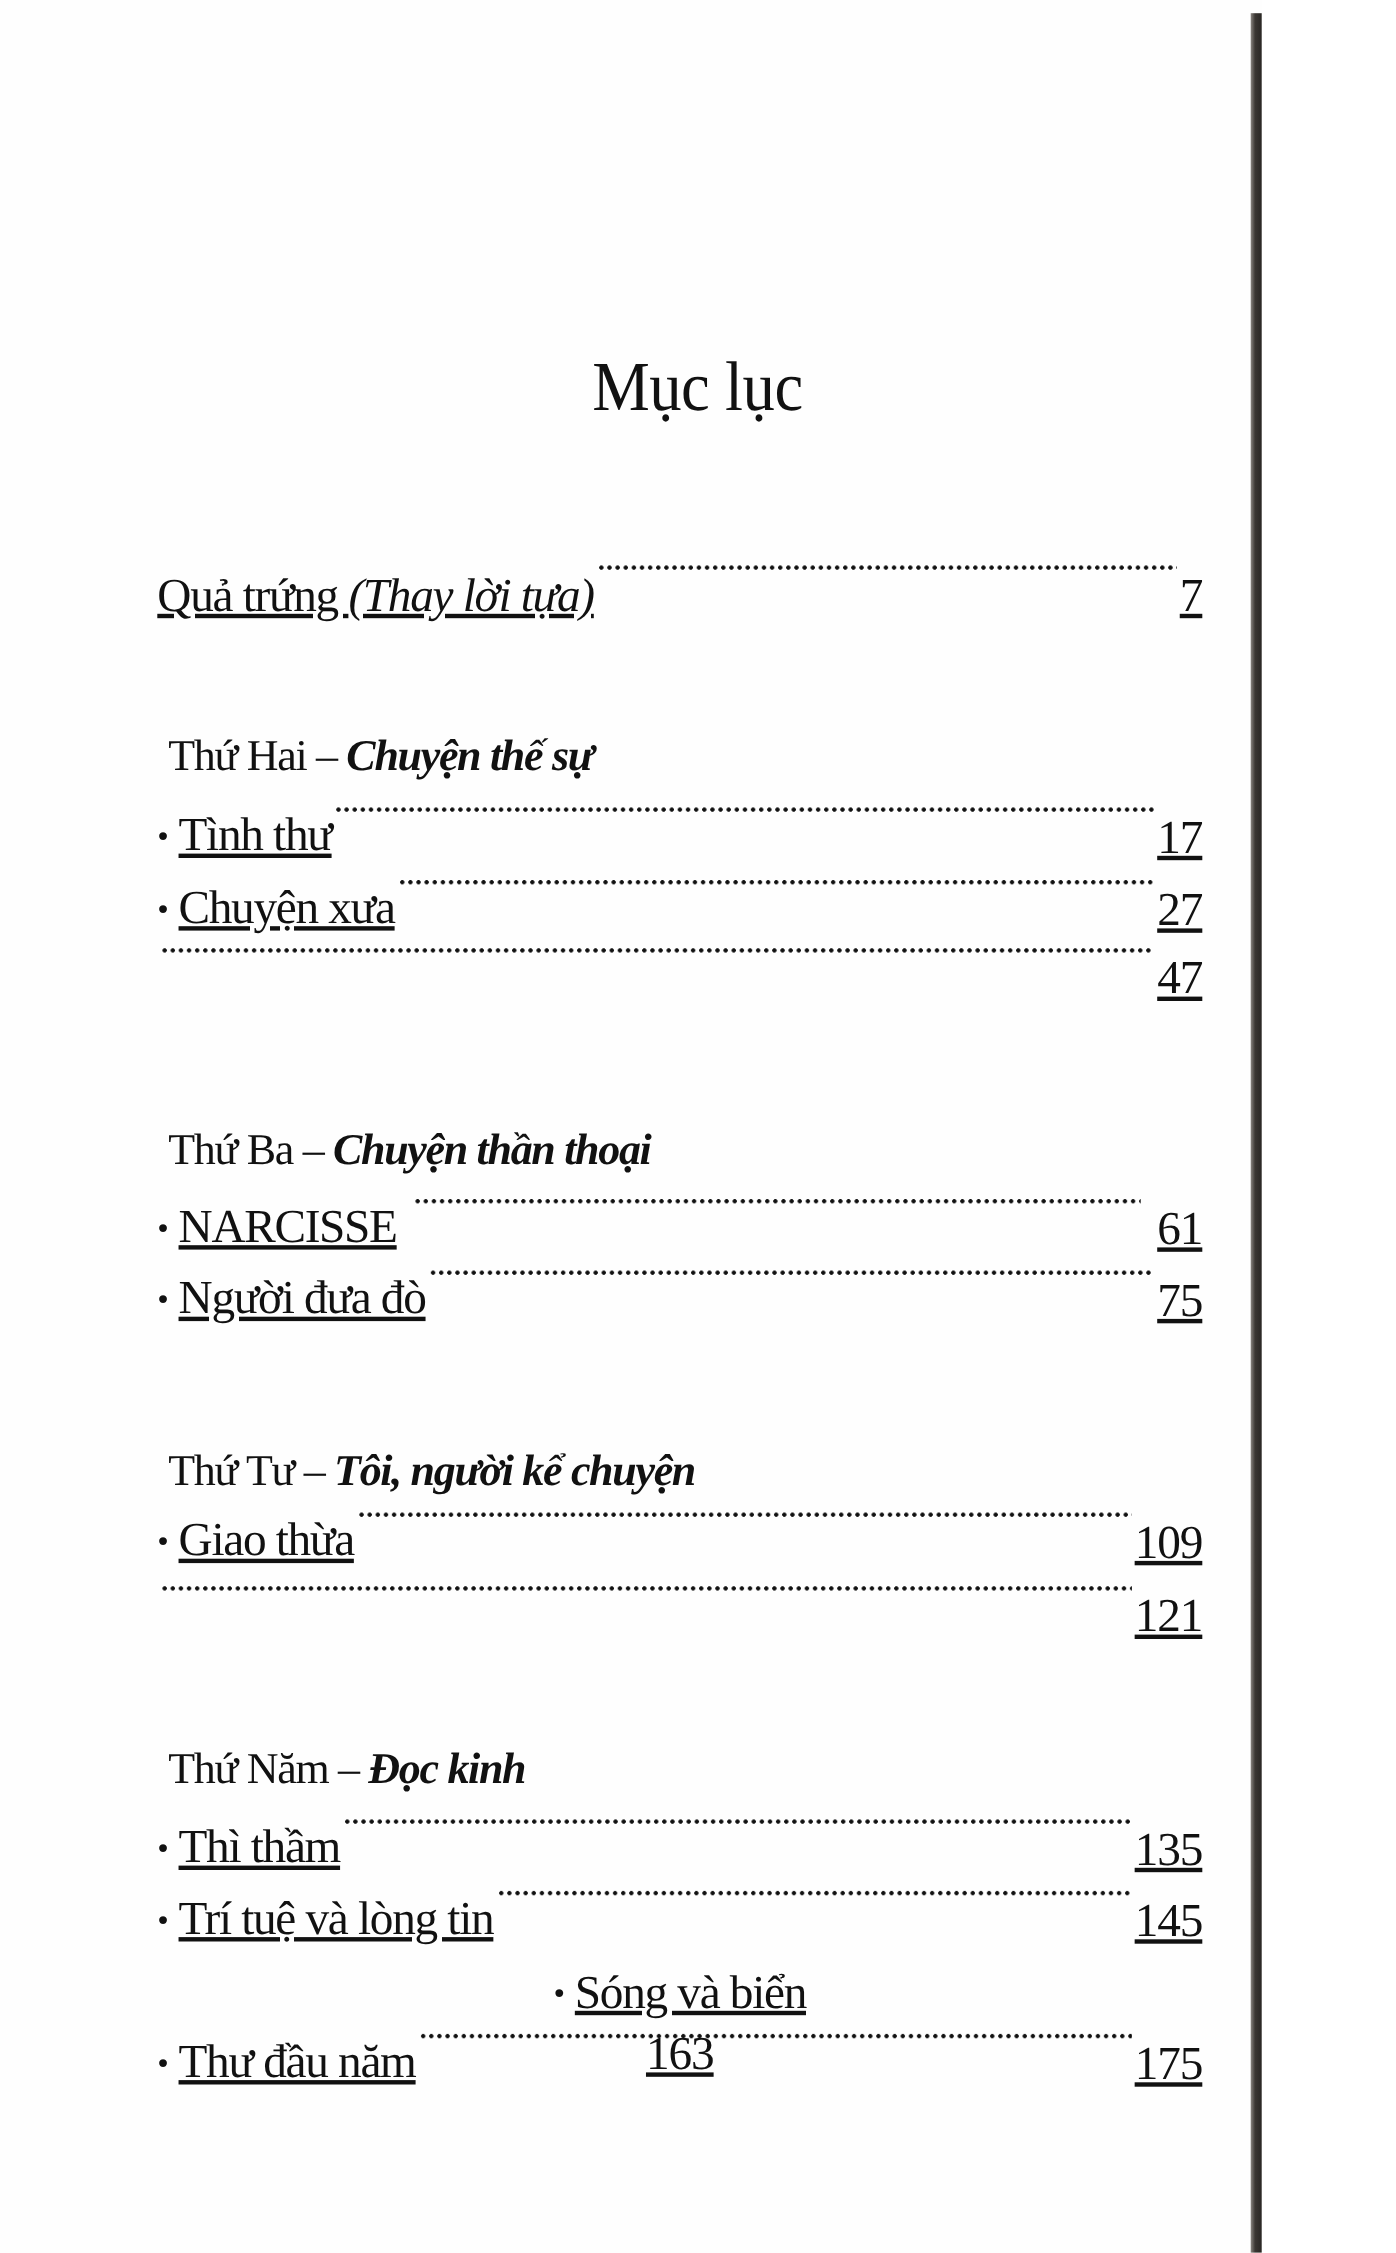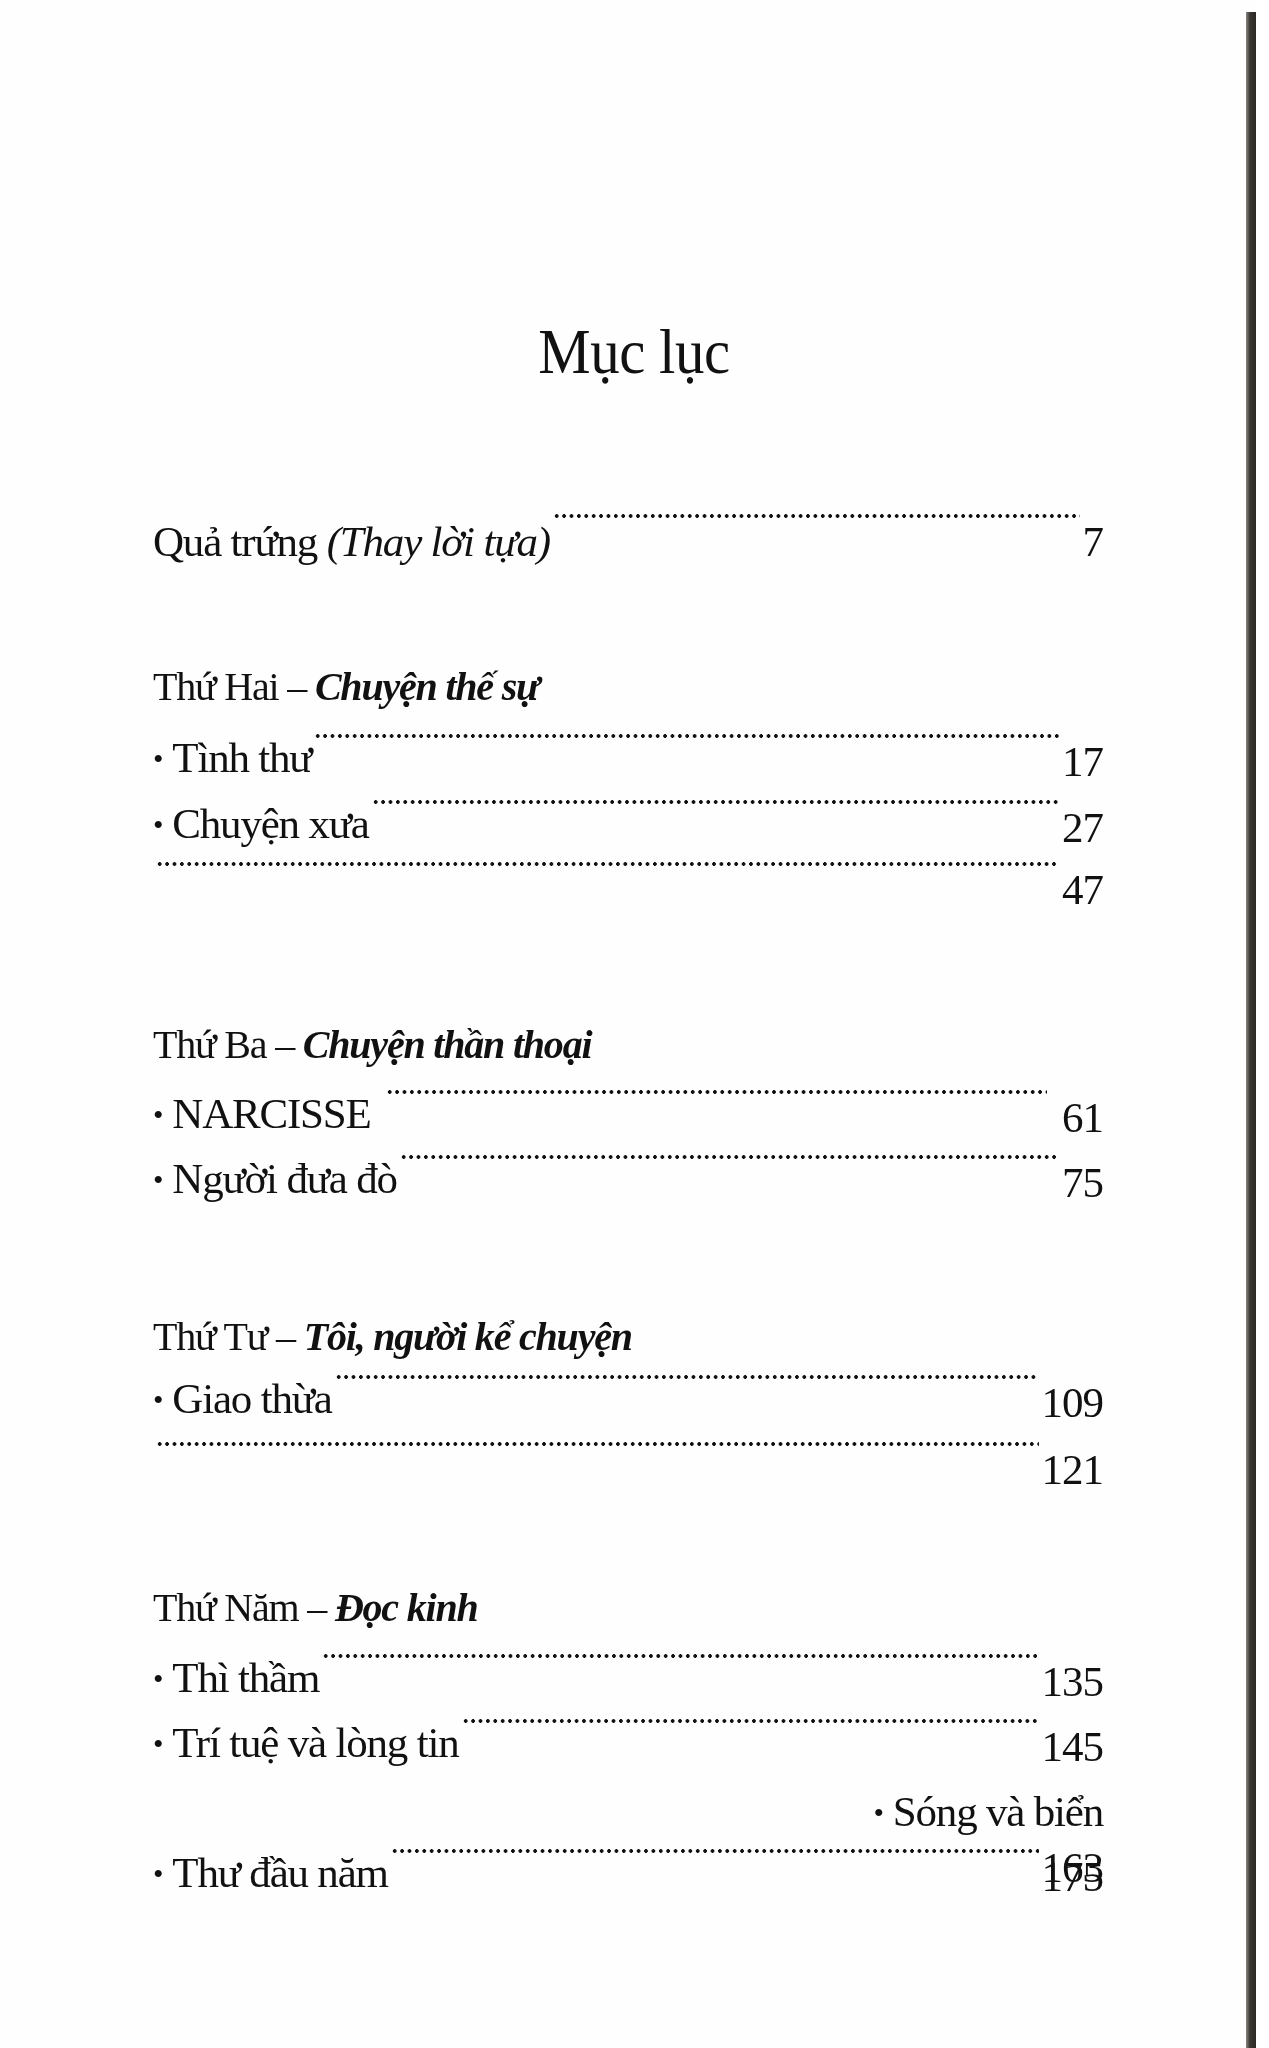--- a/index.html
+++ b/index.html
@@ -11,21 +11,21 @@
       width: 1269px;
       height: 2048px;
       position: relative;
       overflow: hidden;
       font-family: "Liberation Serif", "DejaVu Serif", serif;
       color: #111111;
     }
     .page {
       position: absolute;
       left: 0; top: 0;
-      width: 1256px; height: 2048px;
+      width: 1147px; height: 2048px;
       background: #fefefe;
     }
     .page-edge {
       position: absolute;
       right: 0; top: 12px;
       width: 10px; height: 2036px;
       background: linear-gradient(to right, #8a8580 0%, #3a3632 40%, #2a2724 100%);
     }
     .title {
       position: absolute;
@@ -33,28 +33,29 @@
       top: 316px;
       text-align: center;
       font-size: 64px;
       line-height: 72px;
       letter-spacing: -0.5px;
       transform: scaleX(0.92);
       transform-origin: 628px 0;
     }
     .row {
       position: absolute;
-      left: 153px;
+      left: 143px;
       width: 950px;
       height: 52px;
       display: flex;
-      align-items: flex-end;
+      align-items: center;
       font-size: 43px;
       line-height: 52px;
       white-space: nowrap;
+      text-decoration: underline;
     }
     .row .label {
       flex: 0 0 auto;
       letter-spacing: -1.2px;
     }
     .row .label i { font-style: italic; }
     .row .bullet {
       display: inline-block;
       margin-right: 10px;
       font-size: 30px;

